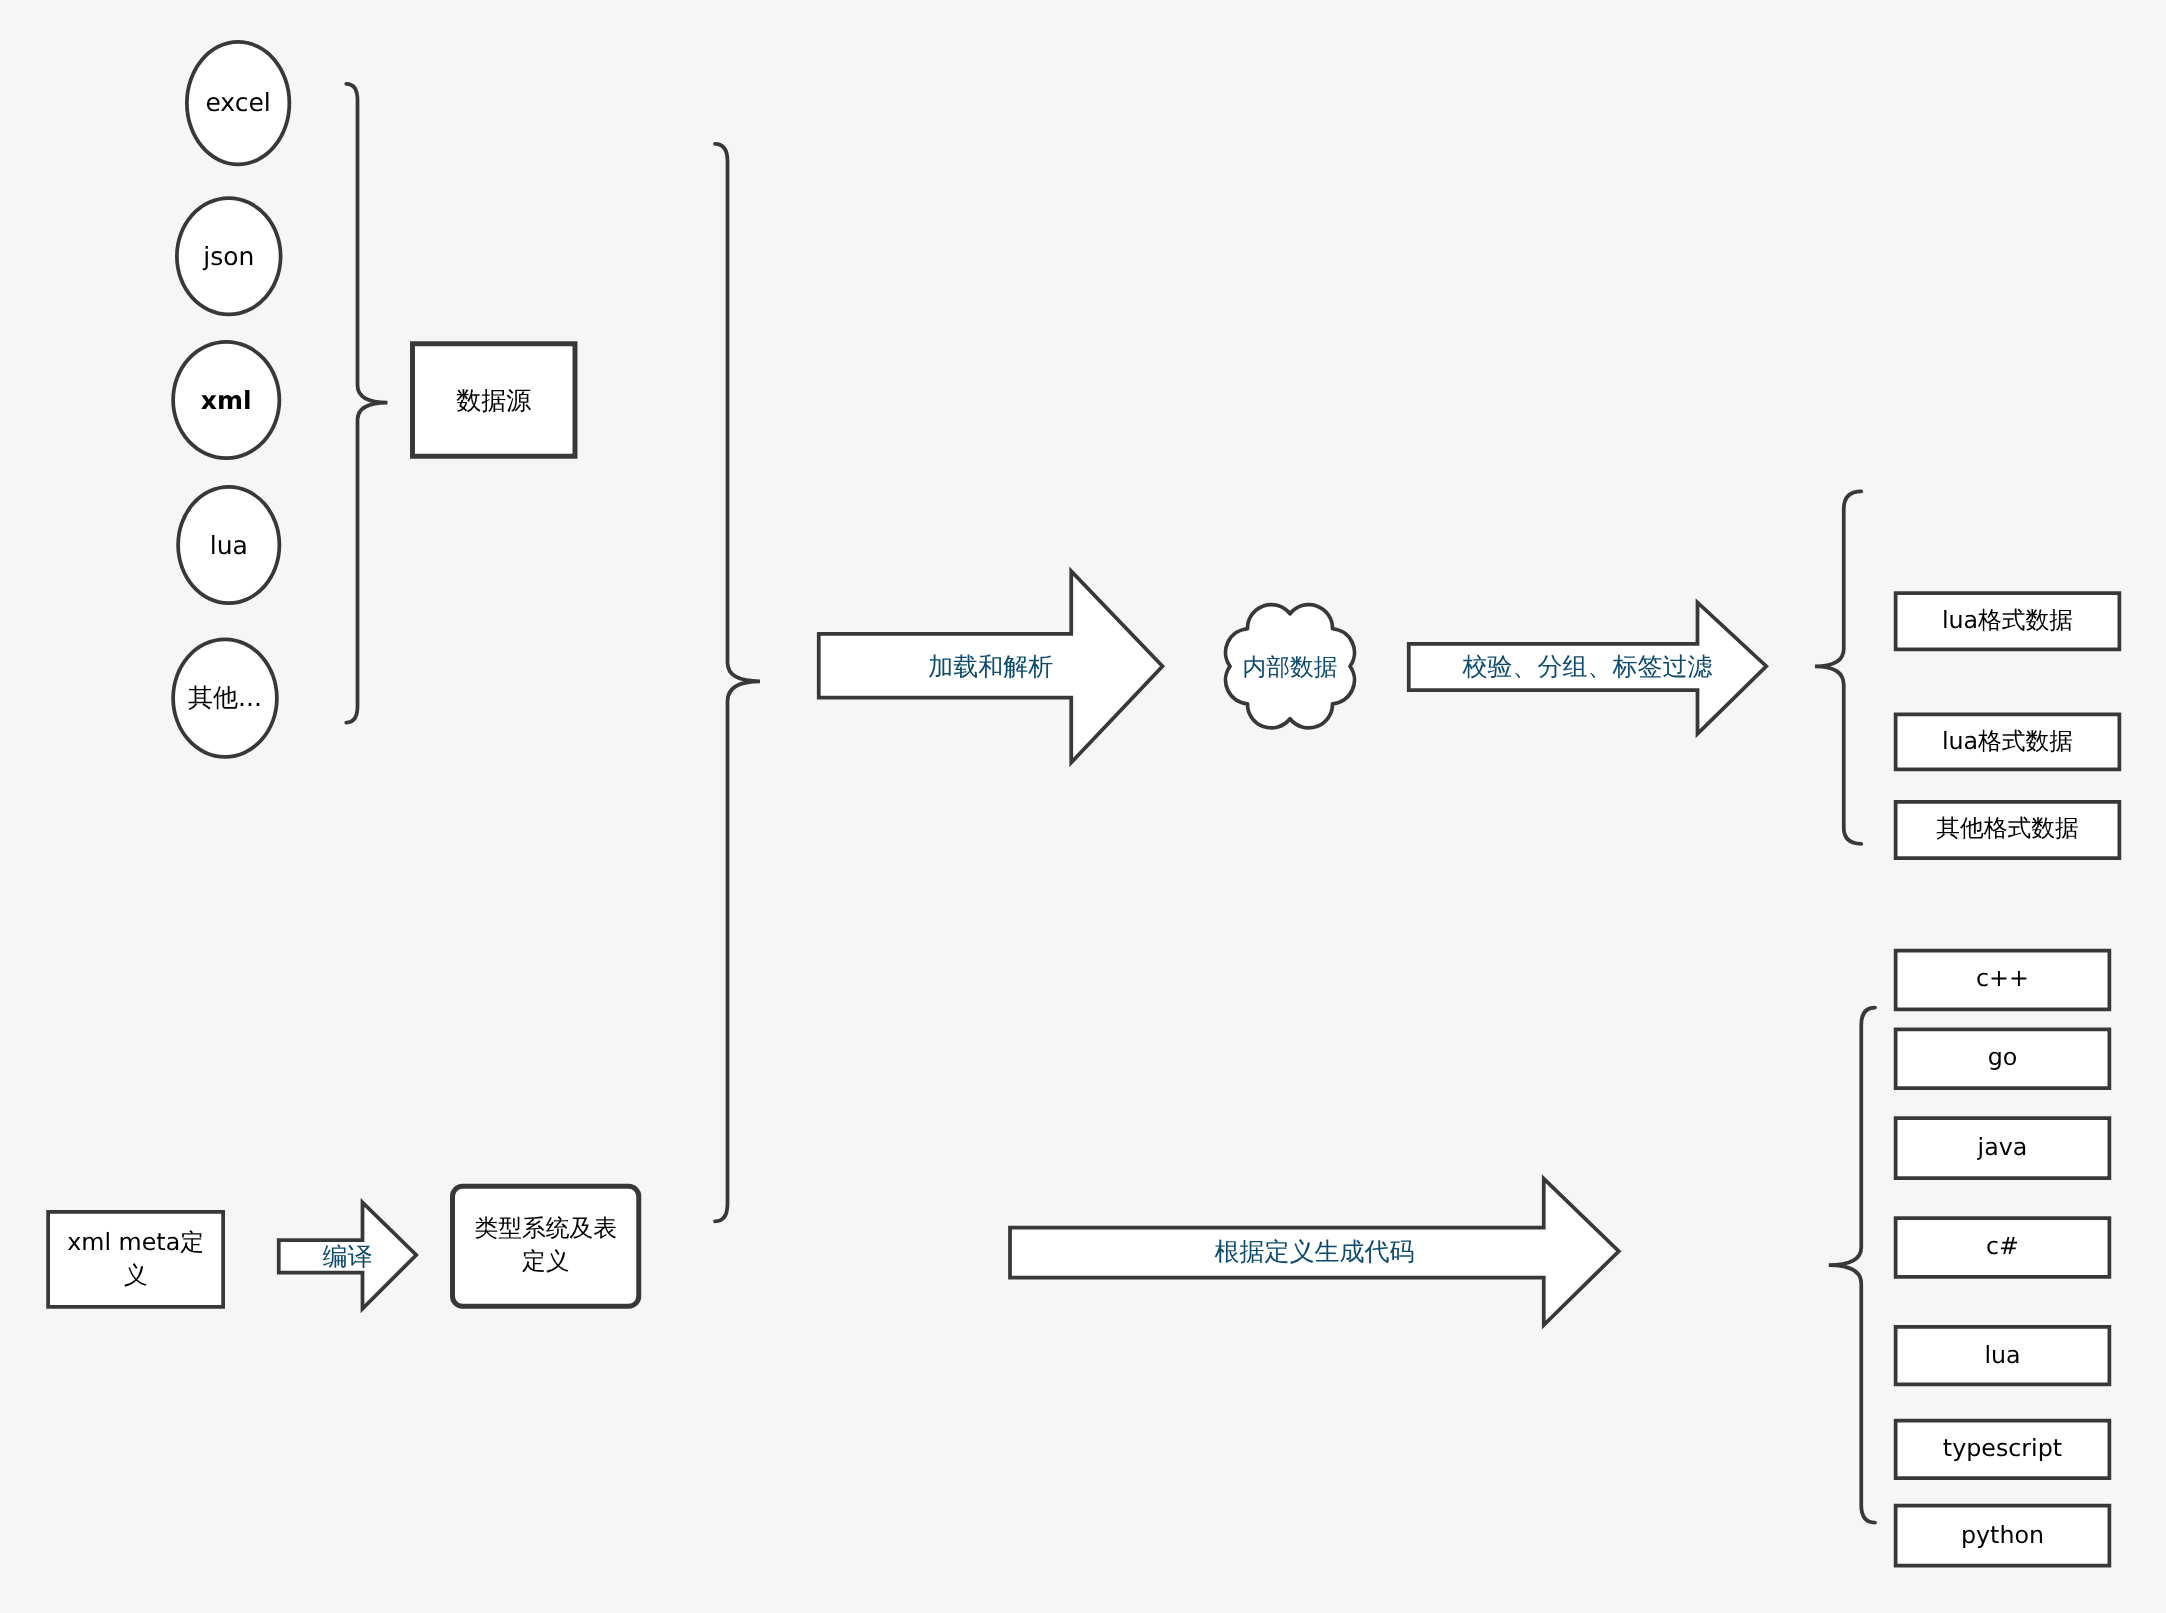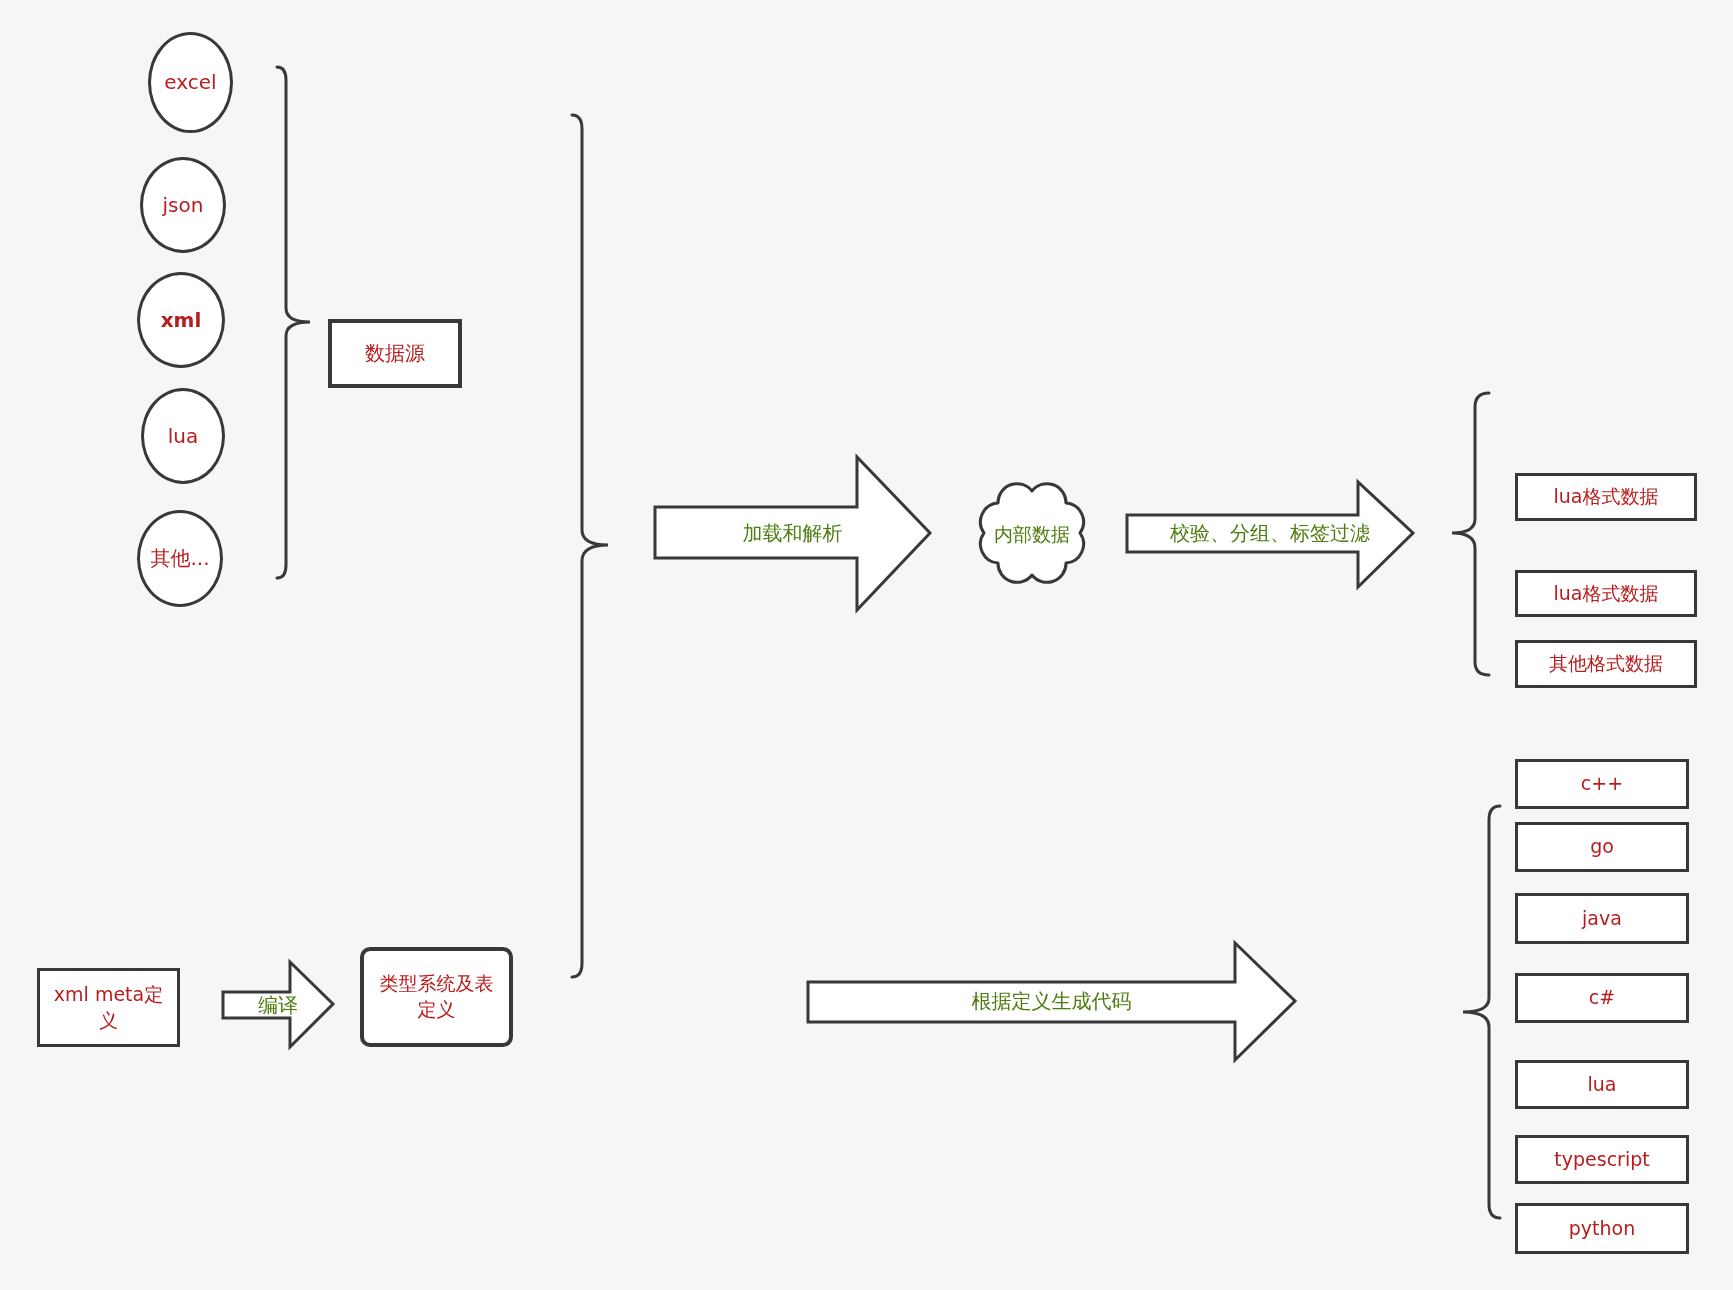--- a/index.html
+++ b/index.html
@@ -8,29 +8,29 @@
     background:#f6f6f6;
     font-family:"DejaVu Sans","Liberation Sans",sans-serif;
     color:#4e4e4e;
     overflow:hidden;
   }
   .canvas{position:relative;width:1733px;height:1290px;background:#f6f6f6;}
   .shapes{position:absolute;left:0;top:0;width:1733px;height:1290px;}
   .node{
     position:absolute;display:flex;align-items:center;justify-content:center;
     background:#ffffff;border:3px solid #383838;box-sizing:border-box;
-    text-align:center;font-size:19px;line-height:1.35;color:#b91c1c;
+    text-align:center;font-size:19px;line-height:1.35;color:#000000;
   }
   .ellipse{border-radius:50%;font-size:20px;}
   .rect-thick{border-width:4px;}
   .rounded{border-radius:10px;border-width:4px;padding:0 14px;}
   .meta-box{padding:0 8px;}
   .floating-label{
     position:absolute;text-align:center;font-size:20px;line-height:28px;
-    color:#4d7c0f;pointer-events:none;white-space:nowrap;
+    color:#0c4a6e;pointer-events:none;white-space:nowrap;
   }
   .cloud-label{font-size:19px;}
 </style>
 </head>
 <body>
 
 <div class="canvas">
 
   <svg class="shapes" viewBox="0 0 1733 1290" fill="none" stroke="#383838" stroke-width="3">
 
@@ -52,21 +52,21 @@
 
     <path stroke-linecap="round" d="M1500,806 Q1489,806 1489,820 L1489,998 Q1489,1012 1463,1012 Q1489,1012 1489,1027 L1489,1204 Q1489,1218 1500,1218"></path>
   </svg>
 
   <div class="node ellipse" style="left:148px;top:32px;width:85px;height:101px;">excel</div>
   <div class="node ellipse" style="left:140px;top:157px;width:86px;height:96px;">json</div>
   <div class="node ellipse" style="left:137px;top:272px;width:88px;height:96px;font-weight:bold;">xml</div>
   <div class="node ellipse" style="left:141px;top:388px;width:84px;height:96px;">lua</div>
   <div class="node ellipse" style="left:137px;top:510px;width:86px;height:97px;text-align:center;">其他...</div>
 
-  <div class="node rect-thick" style="left:328px;top:273px;width:134px;height:69px;font-size:20px;margin-top:46px;">数据源</div>
+  <div class="node rect-thick" style="left:328px;top:273px;width:134px;height:94px;font-size:20px;">数据源</div>
 
   <div class="floating-label" style="left:655px;top:519px;width:275px;">加载和解析</div>
   <div class="floating-label cloud-label" style="left:975px;top:520px;width:114px;">内部数据</div>
   <div class="floating-label" style="left:1127px;top:519px;width:286px;">校验、分组、标签过滤</div>
   <div class="floating-label" style="left:223px;top:991px;width:110px;">编译</div>
   <div class="floating-label" style="left:808px;top:987px;width:487px;">根据定义生成代码</div>
 
   <div class="node" style="left:1515px;top:473px;width:182px;height:48px;">lua格式数据</div>
   <div class="node" style="left:1515px;top:570px;width:182px;height:47px;">lua格式数据</div>
   <div class="node" style="left:1515px;top:640px;width:182px;height:48px;">其他格式数据</div>

